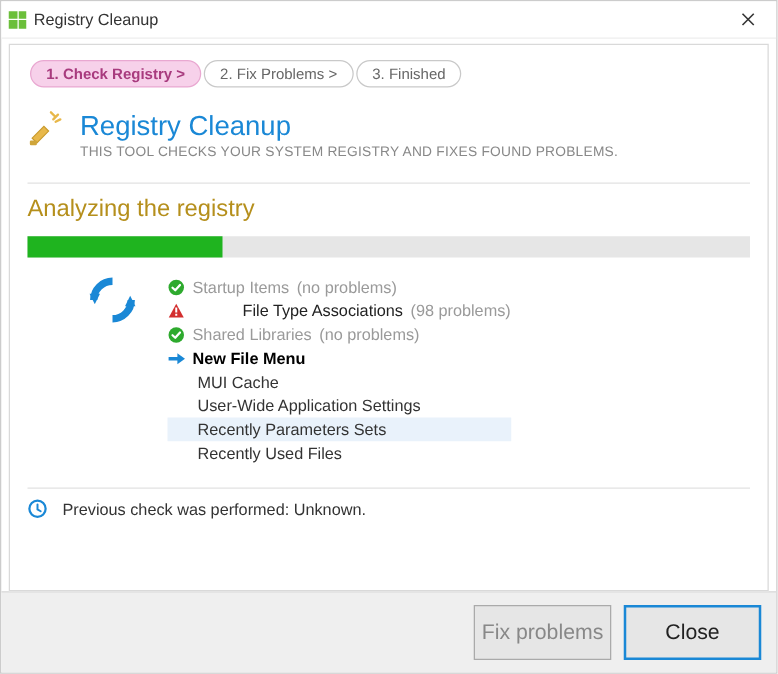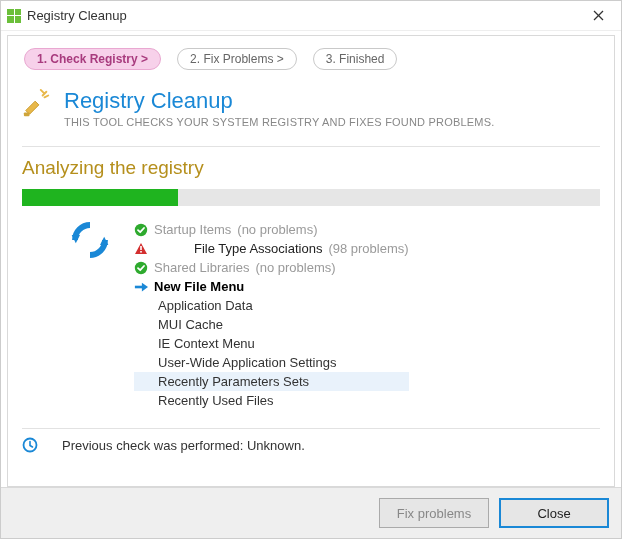--- a/index.html
+++ b/index.html
@@ -39,21 +39,21 @@
   .body-wrap { flex:1; display:flex; flex-direction:column; }
   .content {
     padding: 10px 14px 8px 14px;
     border: 1px solid #d9d9d9;
     margin: 4px 6px 0 6px;
     flex:1;
     display:flex; flex-direction:column;
     position:relative;
     background:#fff;
   }
-  .steps { display:flex; gap:16px; margin: 2px 0 12px 2px; }
+  .steps { display:flex; gap:2px; margin: 2px 0 12px 2px; }
   .step {
     border:1px solid #c9c9c9;
     border-radius: 12px;
     padding: 3px 12px 3px 12px;
     font-size: 12px;
     color:#666;
     background:#fff;
     cursor: default;
   }
   .step.active {
@@ -90,36 +90,36 @@
   .scan-row { display:flex; align-items:center; gap:6px; height:19px; padding-left:0; }
   .scan-row.done { color:#9a9a9a; }
   .scan-row.error .label { color:#222; font-weight:400;padding-left:40px; }
   .scan-row.current .label { color:#000; font-weight:700; }
   .scan-row.pending { color:#333; padding-left:24px; }
   .scan-row.highlight { background:#e9f2fb; }
   .scan-row .label-extra { color:#9a9a9a; }
   .scan-row .ico { width:14px; height:14px; display:inline-flex; align-items:center; justify-content:center; }
 
   .prev-check {
-    display:flex; align-items:center; gap:24px; margin-top:18px; padding-top:8px;
+    display:flex; align-items:center; gap:12px; margin-top:18px; padding-top:8px;
     font-size:13px; color:#333;
     border-top:1px solid #e2e2e2;
   }
 
   .footer {
     background:#efefef;
     border-top:1px solid #d9d9d9;
     padding: 10px 12px;
     display:flex; justify-content:flex-end; gap:10px;
   }
   .btn {
-    min-width:110px; height:30px;
+    min-width:110px; height:44px;
     border:1px solid #aaa;
     background:#e6e6e6;
-    font-size:13px; color:#888;
+    font-size:17px; color:#888;
     display:flex; align-items:center; justify-content:center;
     cursor:pointer;
   }
   .btn.primary {
     background:#e6e6e6;
   }
   .btn.close-btn {
     border:2px solid #1a88d6;
     color:#222;
     background:#e6e6e6;
@@ -217,27 +217,21 @@
           <div class="scan-row current">
             <span class="ico">
               <svg width="16" height="12" viewBox="0 0 16 12">
                 <path d="M1 6 L10 6" stroke="#1a88d6" stroke-width="3"></path>
                 <polygon points="9,1 16,6 9,11" fill="#1a88d6"></polygon>
               </svg>
             </span>
             <span class="label">New File Menu</span>
           </div>
           <div class="scan-row pending">
-            <span class="label">Application Data</span>
-          </div>
-          <div class="scan-row pending">
             <span class="label">MUI Cache</span>
-          </div>
-          <div class="scan-row pending">
-            <span class="label">IE Context Menu</span>
           </div>
           <div class="scan-row pending">
             <span class="label">User-Wide Application Settings</span>
           </div>
           <div class="scan-row pending highlight">
             <span class="label">Recently Parameters Sets</span>
           </div>
           <div class="scan-row pending">
             <span class="label">Recently Used Files</span>
           </div>

